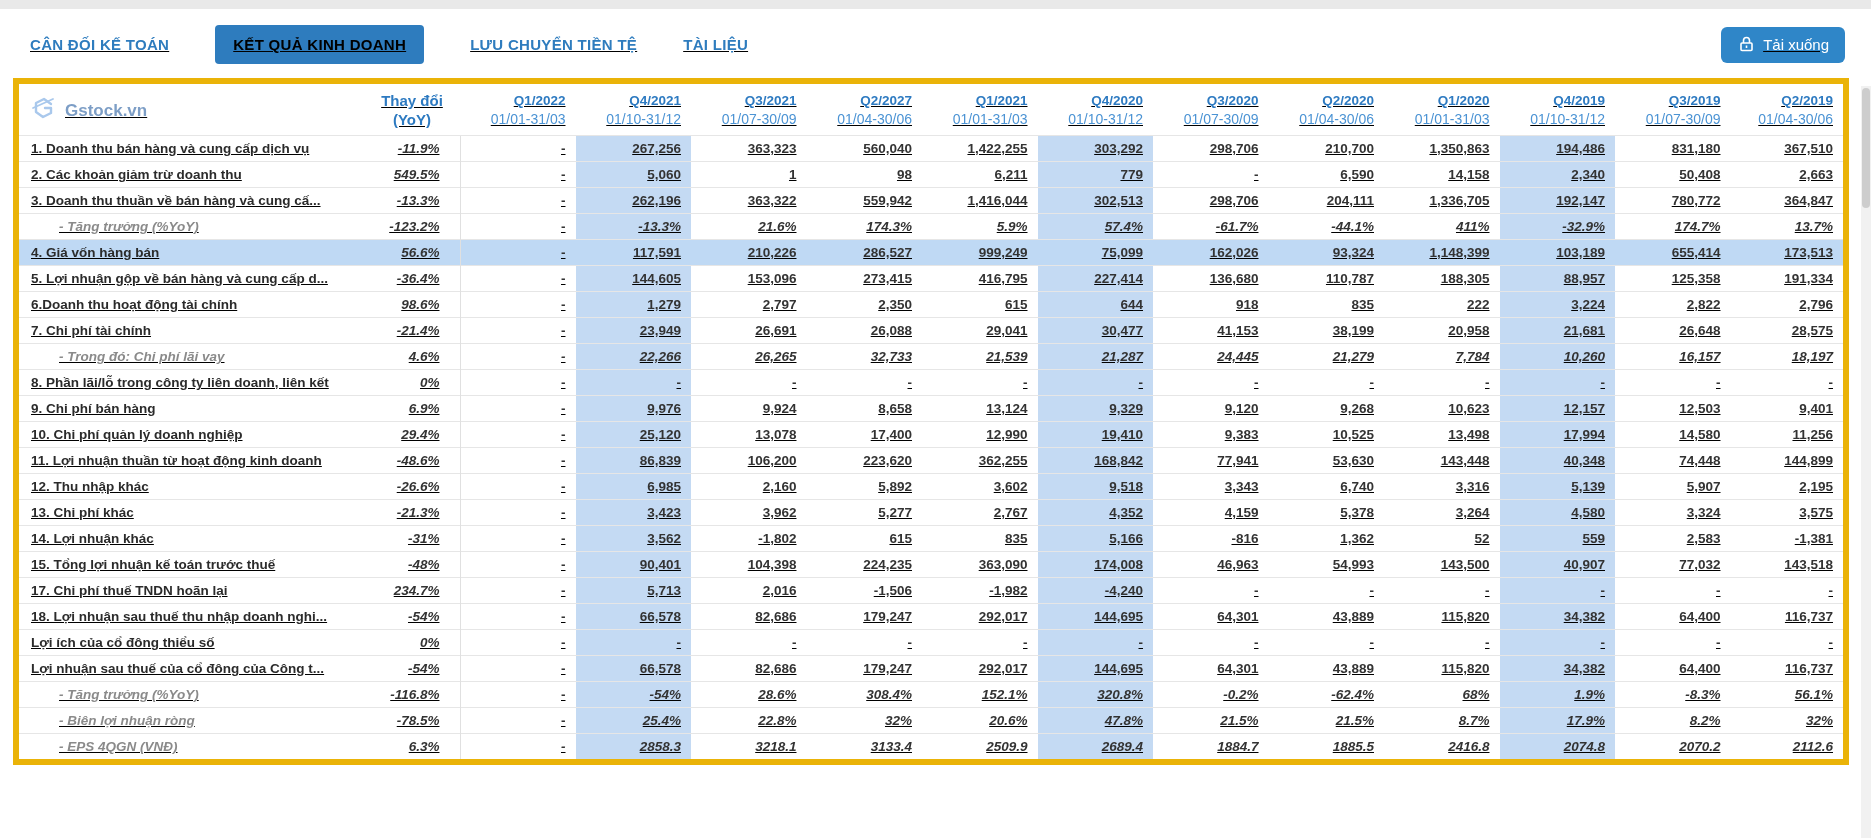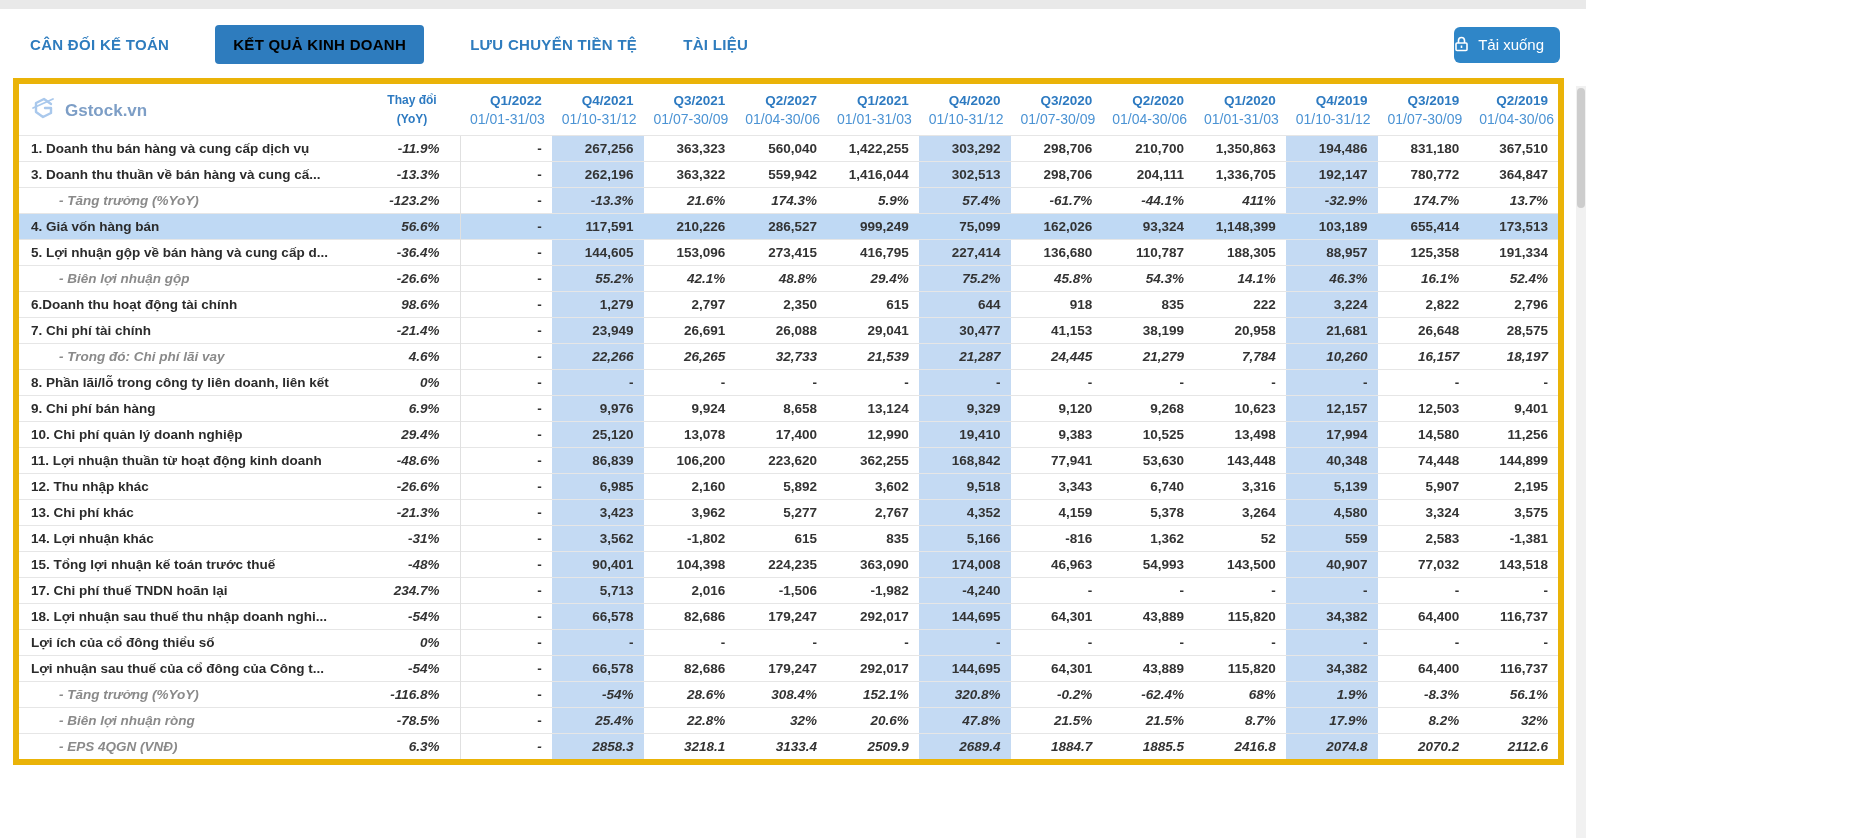--- a/index.html
+++ b/index.html
@@ -1,37 +1,37 @@
 <!DOCTYPE html>
 <html><head>
 <meta charset="utf-8">
 <style>
   * { box-sizing: border-box; }
   html,body { margin:0; padding:0; background:#ffffff; font-family:"Liberation Sans", sans-serif; }
-  .page { width:1586px; height:838px; overflow:hidden; position:relative; background:#fff; }
+  .page { width:1871px; height:838px; overflow:hidden; position:relative; background:#fff;text-decoration:underline; }
   .top-strip { height:9px; background:#e9e9e9; }
 
   
   .tabbar { display:flex; align-items:center; padding:16px 26px 12px 30px; gap:46px; background:#fff; }
   .tab { color:#2e7cbe; font-weight:700; font-size:15px; letter-spacing:.3px; cursor:pointer; white-space:nowrap; }
   .tab.active { background:#2e7cbe; color:#000000; padding:11px 18px; border-radius:4px; }
   .download-btn { margin-left:auto; background:#2f86c8; color:#fff; font-size:15px; font-weight:400;
-                  padding:9px 16px 10px 0; border-radius:6px; display:flex; align-items:center; gap:9px;
+                  padding:9px 16px 10px 18px; border-radius:6px; display:flex; align-items:center; gap:9px;
                   border:none; cursor:pointer; }
   .download-btn svg { display:block; }
 
   
   .table-wrap { margin:2px 22px 0 13px; }
   table { border-collapse:collapse; table-layout:fixed; width:100%; border:6px solid #eab308; }
   th, td { padding:3px 10px; line-height:19px; white-space:nowrap; overflow:hidden; }
   thead th { background:#fff; vertical-align:middle; padding-top:7px; padding-bottom:6px; }
   th.brand-cell { text-align:left; padding-left:12px; }
   .brand-inner { display:flex; align-items:center; gap:8px; }
   .brand-name { color:#7d9ec6; font-weight:700; font-size:17px; }
-  th.change-h { color:#2d7ac1; font-weight:700; font-size:12px; text-align:center; }
+  th.change-h { color:#2d7ac1; font-weight:700; font-size:15px; text-align:center; }
   th.q { text-align:right; padding-right:10px; }
   th.q .qlabel { color:#2d7ac1; font-weight:700; font-size:13.5px; display:block; }
   th.q .qrange { color:#4b93d4; font-weight:400; font-size:14px; display:block; }
 
   tbody td { border-top:1px solid #e6e6e6; font-size:13.5px; }
   td.label { font-weight:700; color:#2b2b2b; padding-left:12px; }
   td.sub-label { font-weight:700; font-style:italic; color:#8a8a8a; padding-left:40px; }
   td.num { text-align:right; font-weight:700; color:#333; }
   td.change { padding-right:20px; }
   .pct { font-style:italic; }
@@ -167,20 +167,36 @@
             <td class="num">1,422,255</td>
             <td class="num col-hl">303,292</td>
             <td class="num">298,706</td>
             <td class="num">210,700</td>
             <td class="num">1,350,863</td>
             <td class="num col-hl">194,486</td>
             <td class="num">831,180</td>
             <td class="num">367,510</td>
           </tr>
           <tr>
+            <td class="label">2. Các khoản giảm trừ doanh thu</td>
+            <td class="num change pct pos">549.5%</td>
+            <td class="num first-q">-</td>
+            <td class="num col-hl">5,060</td>
+            <td class="num">1</td>
+            <td class="num">98</td>
+            <td class="num">6,211</td>
+            <td class="num col-hl">779</td>
+            <td class="num">-</td>
+            <td class="num">6,590</td>
+            <td class="num">14,158</td>
+            <td class="num col-hl">2,340</td>
+            <td class="num">50,408</td>
+            <td class="num">2,663</td>
+          </tr>
+          <tr>
             <td class="label">3. Doanh thu thuần về bán hàng và cung cấ...</td>
             <td class="num change pct neg">-13.3%</td>
             <td class="num first-q">-</td>
             <td class="num col-hl">262,196</td>
             <td class="num">363,322</td>
             <td class="num">559,942</td>
             <td class="num">1,416,044</td>
             <td class="num col-hl">302,513</td>
             <td class="num">298,706</td>
             <td class="num">204,111</td>
@@ -229,36 +245,20 @@
             <td class="num">153,096</td>
             <td class="num">273,415</td>
             <td class="num">416,795</td>
             <td class="num col-hl">227,414</td>
             <td class="num">136,680</td>
             <td class="num">110,787</td>
             <td class="num">188,305</td>
             <td class="num col-hl">88,957</td>
             <td class="num">125,358</td>
             <td class="num">191,334</td>
-          </tr>
-          <tr>
-            <td class="sub-label">- Biên lợi nhuận gộp</td>
-            <td class="num change pct neg">-26.6%</td>
-            <td class="num first-q">-</td>
-            <td class="num pct pos col-hl">55.2%</td>
-            <td class="num pct pos">42.1%</td>
-            <td class="num pct pos">48.8%</td>
-            <td class="num pct pos">29.4%</td>
-            <td class="num pct pos col-hl">75.2%</td>
-            <td class="num pct pos">45.8%</td>
-            <td class="num pct pos">54.3%</td>
-            <td class="num pct pos">14.1%</td>
-            <td class="num pct pos col-hl">46.3%</td>
-            <td class="num pct pos">16.1%</td>
-            <td class="num pct pos">52.4%</td>
           </tr>
           <tr>
             <td class="label">6.Doanh thu hoạt động tài chính</td>
             <td class="num change pct pos">98.6%</td>
             <td class="num first-q">-</td>
             <td class="num col-hl">1,279</td>
             <td class="num">2,797</td>
             <td class="num">2,350</td>
             <td class="num">615</td>
             <td class="num col-hl">644</td>

